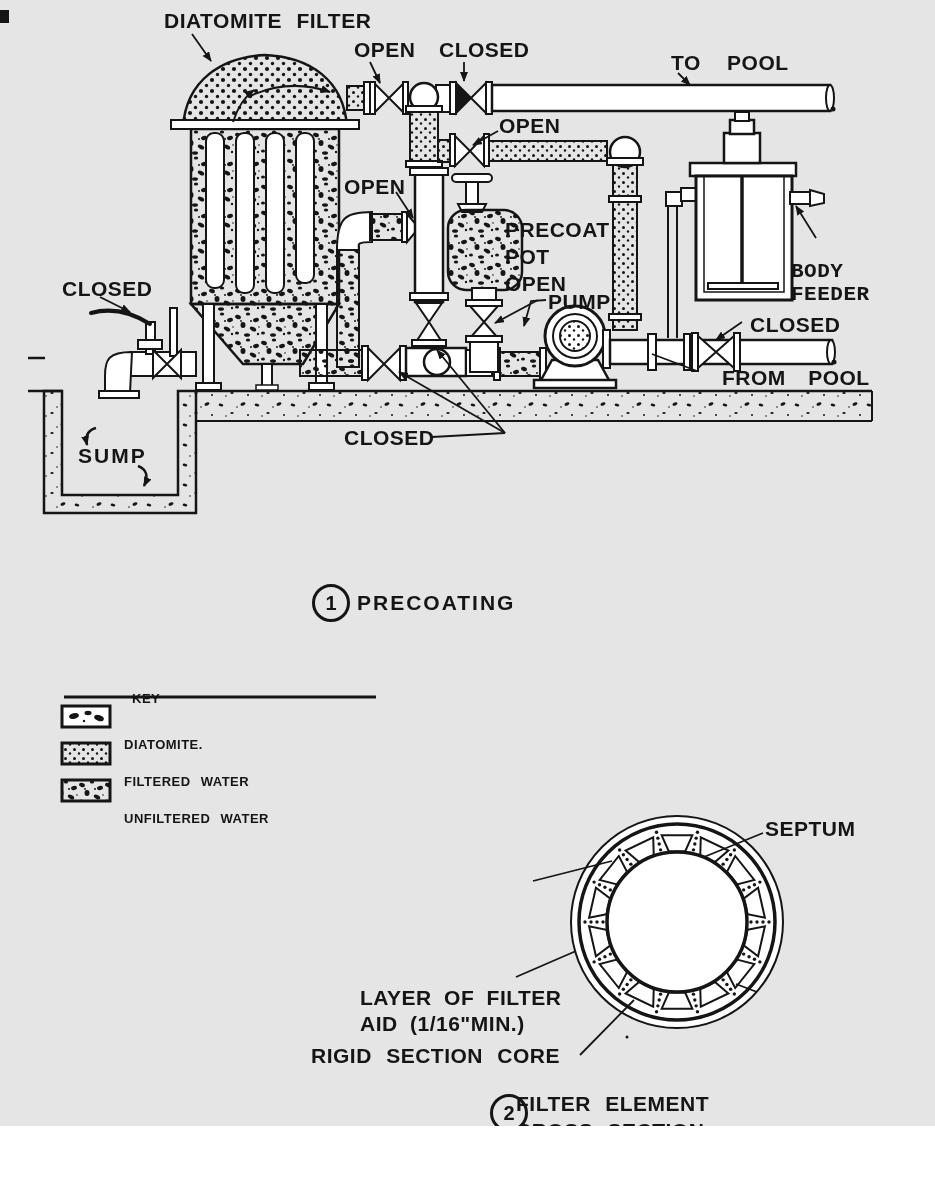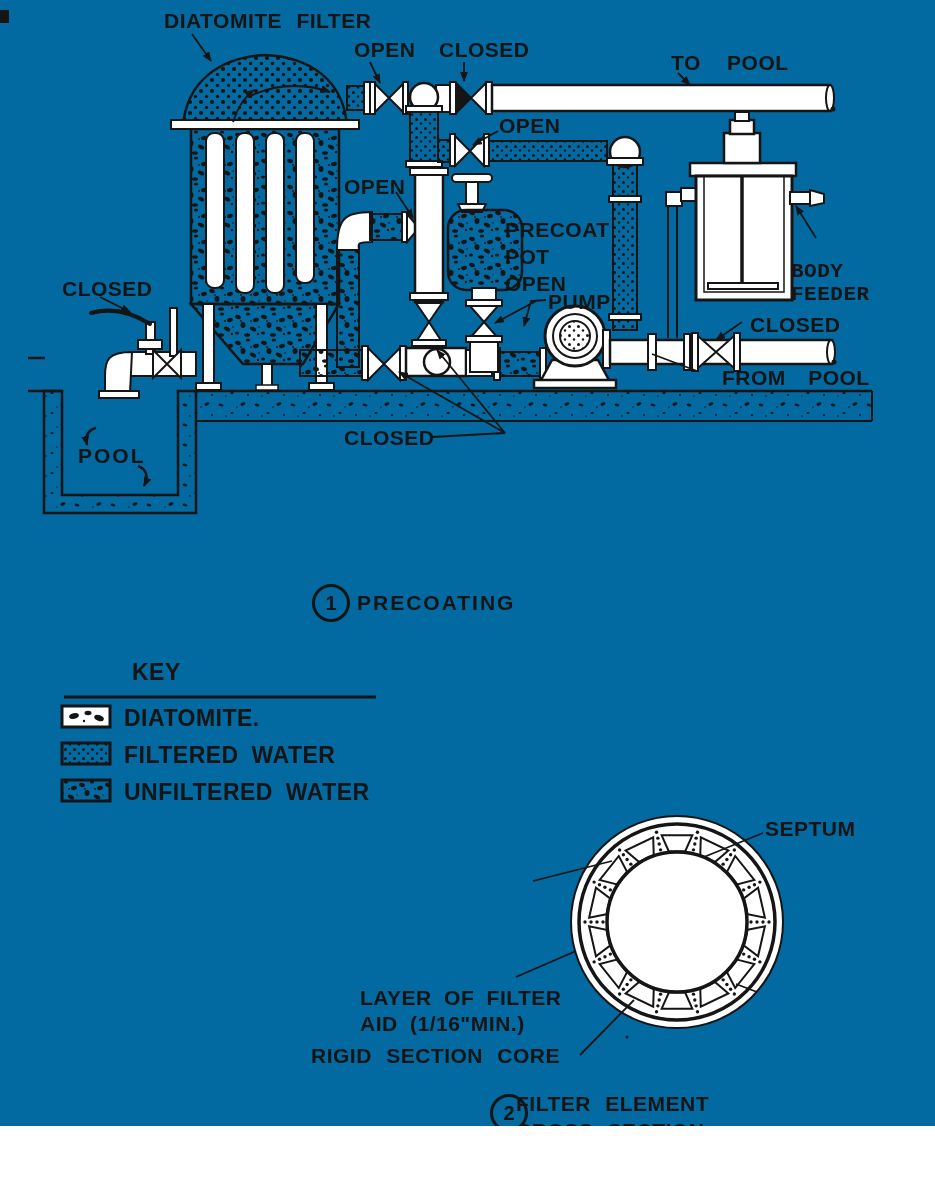--- a/index.html
+++ b/index.html
@@ -1,21 +1,21 @@
 <!DOCTYPE html>
 <html><head>
 <meta charset="utf-8">
 <style>
   html,body{margin:0;padding:0;background:#ffffff;}
-  #page{position:relative;width:935px;height:1126px;background:#0369a1;overflow:hidden;
+  #page{position:relative;width:935px;height:1126px;background:#e5e5e5;overflow:hidden;
         font-family:"Liberation Sans",sans-serif;color:#151515;}
   #art{position:absolute;left:0;top:0;}
   .lbl{position:absolute;font:700 21px/1.2 "Liberation Sans",sans-serif;color:#151515;
        letter-spacing:.5px;word-spacing:6px;white-space:pre-line;}
-  .sm{font-size:23px;}
+  .sm{font-size:13px;margin-top:32px;}
   .w8{word-spacing:8px;}
   .w16{word-spacing:16px;}
   .w20{word-spacing:20px;}
   .lh24{line-height:24px;}
   .lh23{line-height:23px;font-family:Liberation Mono, monospace;}
   .lh26{line-height:26px;}
   .lh27{line-height:27px;}
   .rt{text-align:left;}
   .ls2{letter-spacing:2px;}
   .circ{position:absolute;width:32px;height:32px;border:3px solid #151515;border-radius:50%;
@@ -371,21 +371,21 @@
 <div class="lbl" style="left:344px;top:174px;">OPEN</div>
 <div class="lbl lh27" style="left:505px;top:216px;">PRECOAT
 POT
 OPEN</div>
 <div class="lbl" style="left:548px;top:289px;">PUMP</div>
 <div class="lbl lh23" style="left:791px;top:260px;">BODY
 FEEDER</div>
 <div class="lbl" style="left:750px;top:312px;">CLOSED</div>
 <div class="lbl w16" style="left:722px;top:365px;">FROM POOL</div>
 <div class="lbl" style="left:62px;top:276px;">CLOSED</div>
-<div class="lbl ls2" style="left:78px;top:443px;">POOL</div>
+<div class="lbl ls2" style="left:78px;top:443px;">SUMP</div>
 <div class="lbl" style="left:344px;top:425px;">CLOSED</div>
 
 <div class="circ" style="left:312px;top:584px;">1</div>
 <div class="lbl ls2" style="left:357px;top:590px;">PRECOATING</div>
 
 <div class="lbl sm" style="left:132px;top:659px;">KEY</div>
 <div class="lbl sm" style="left:124px;top:705px;">DIATOMITE.</div>
 <div class="lbl sm" style="left:124px;top:742px;">FILTERED WATER</div>
 <div class="lbl sm" style="left:124px;top:779px;">UNFILTERED WATER</div>
 

